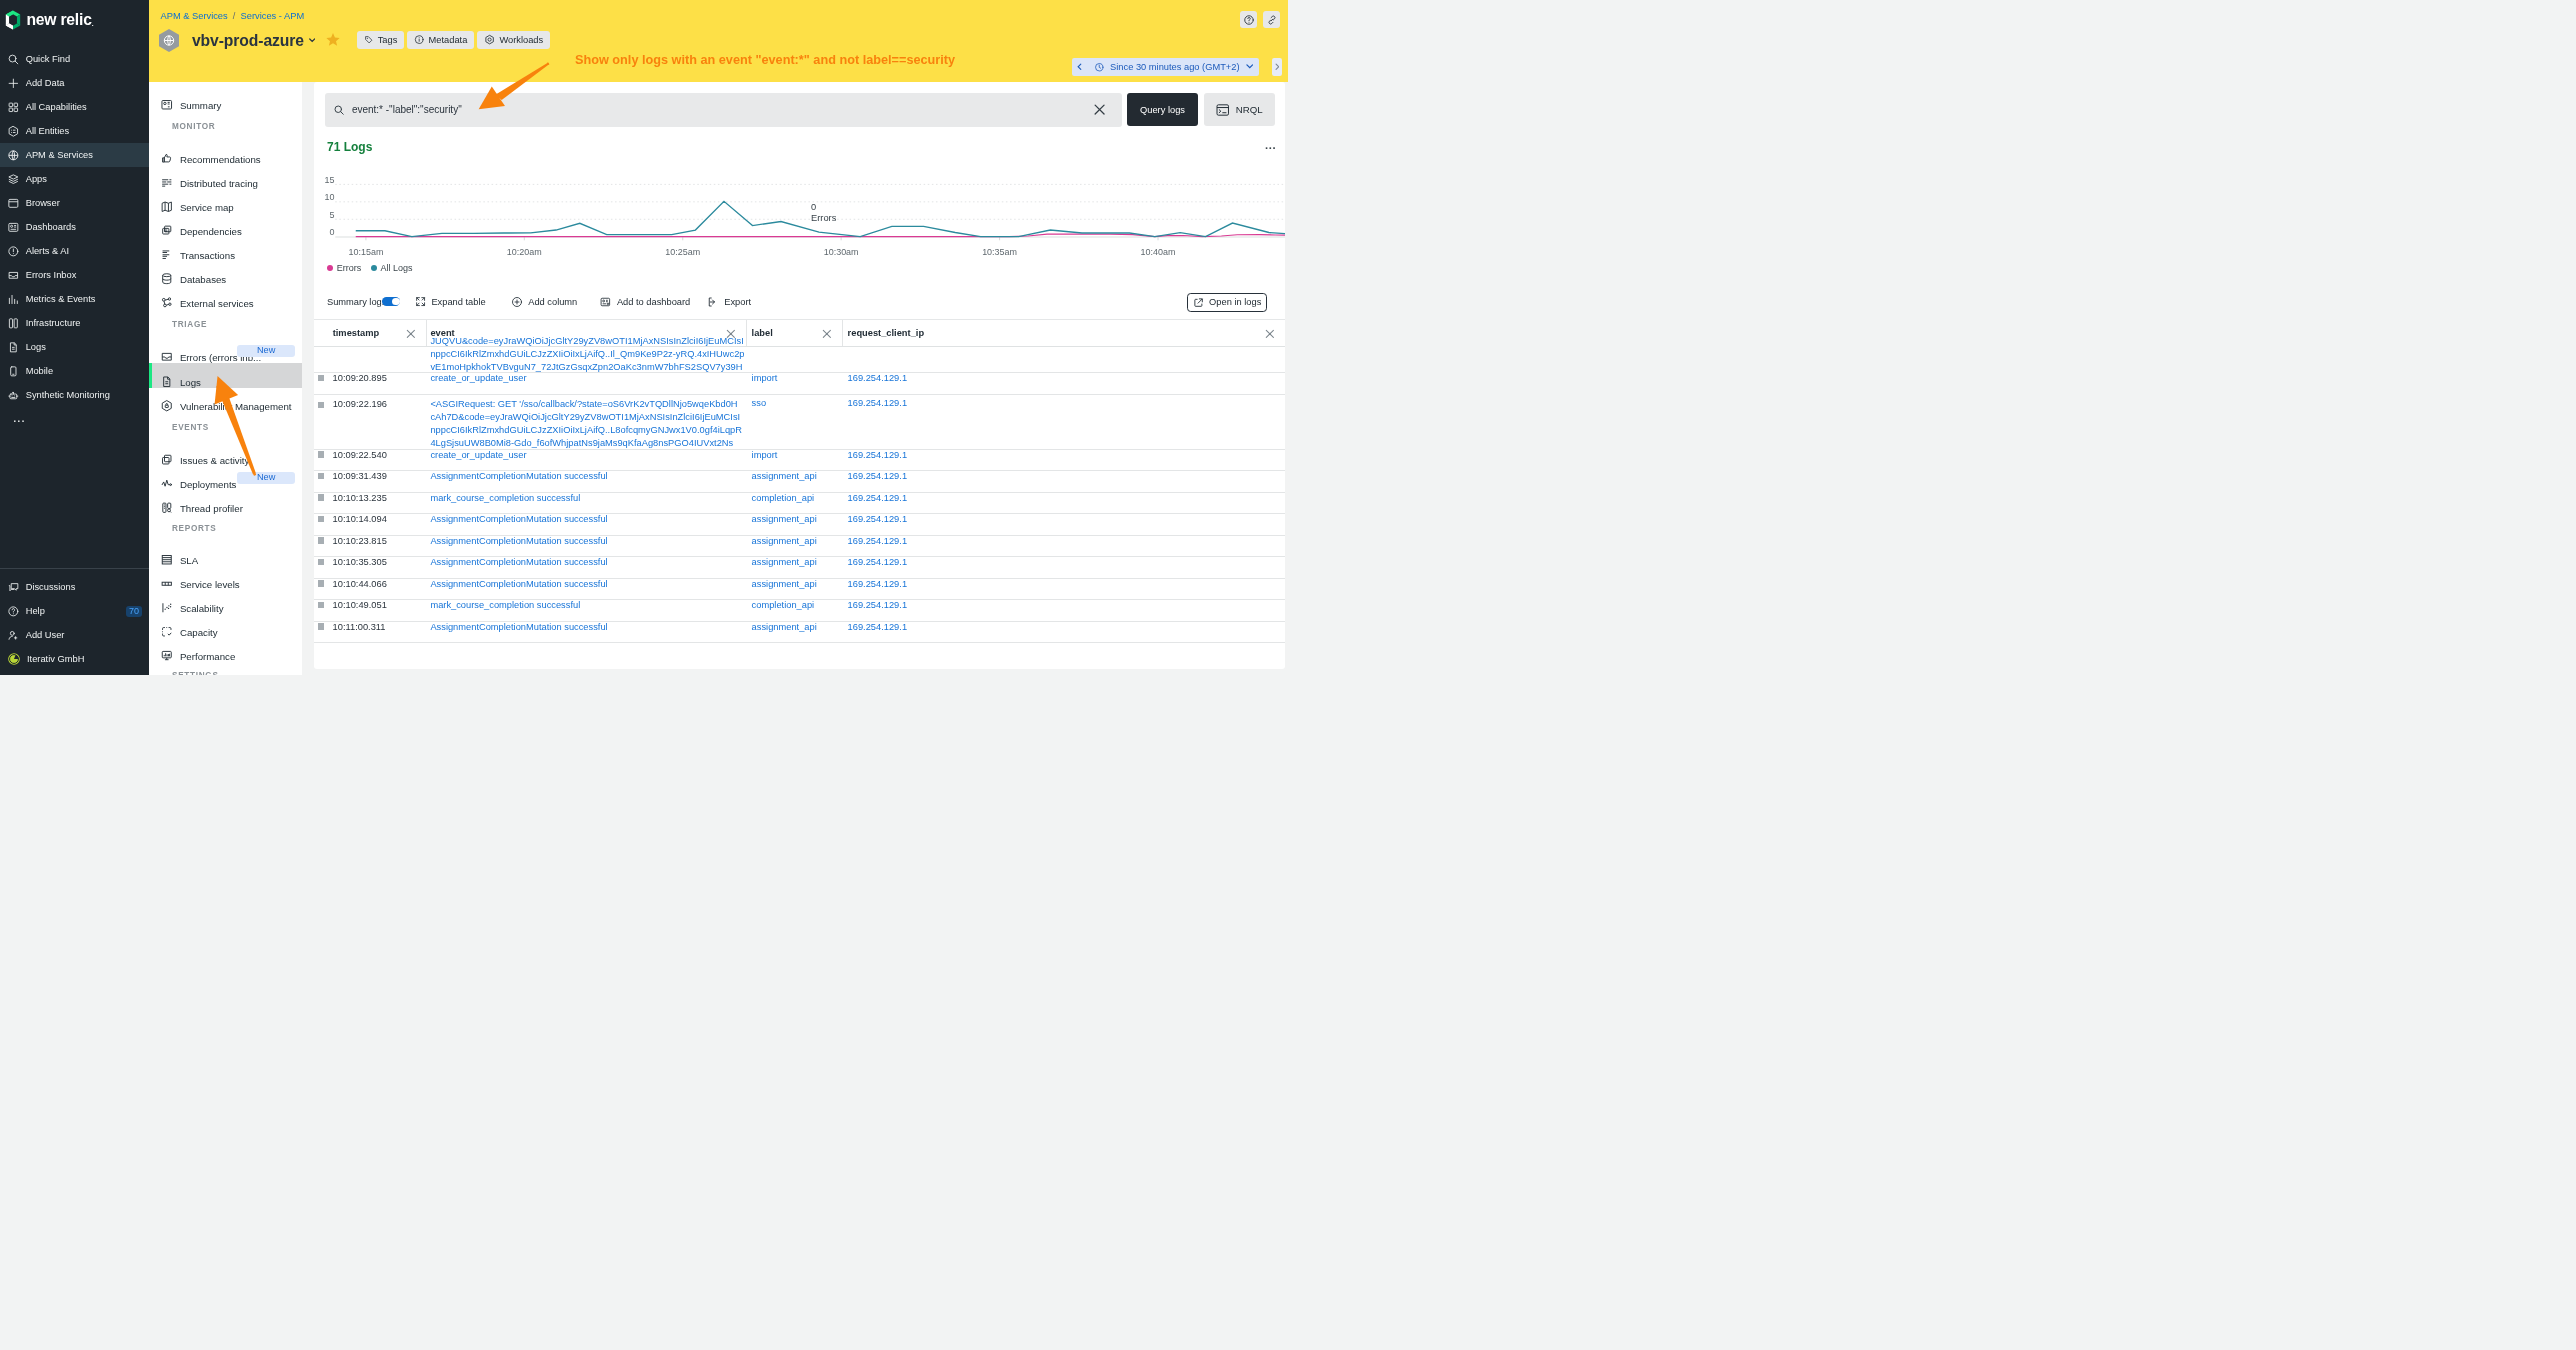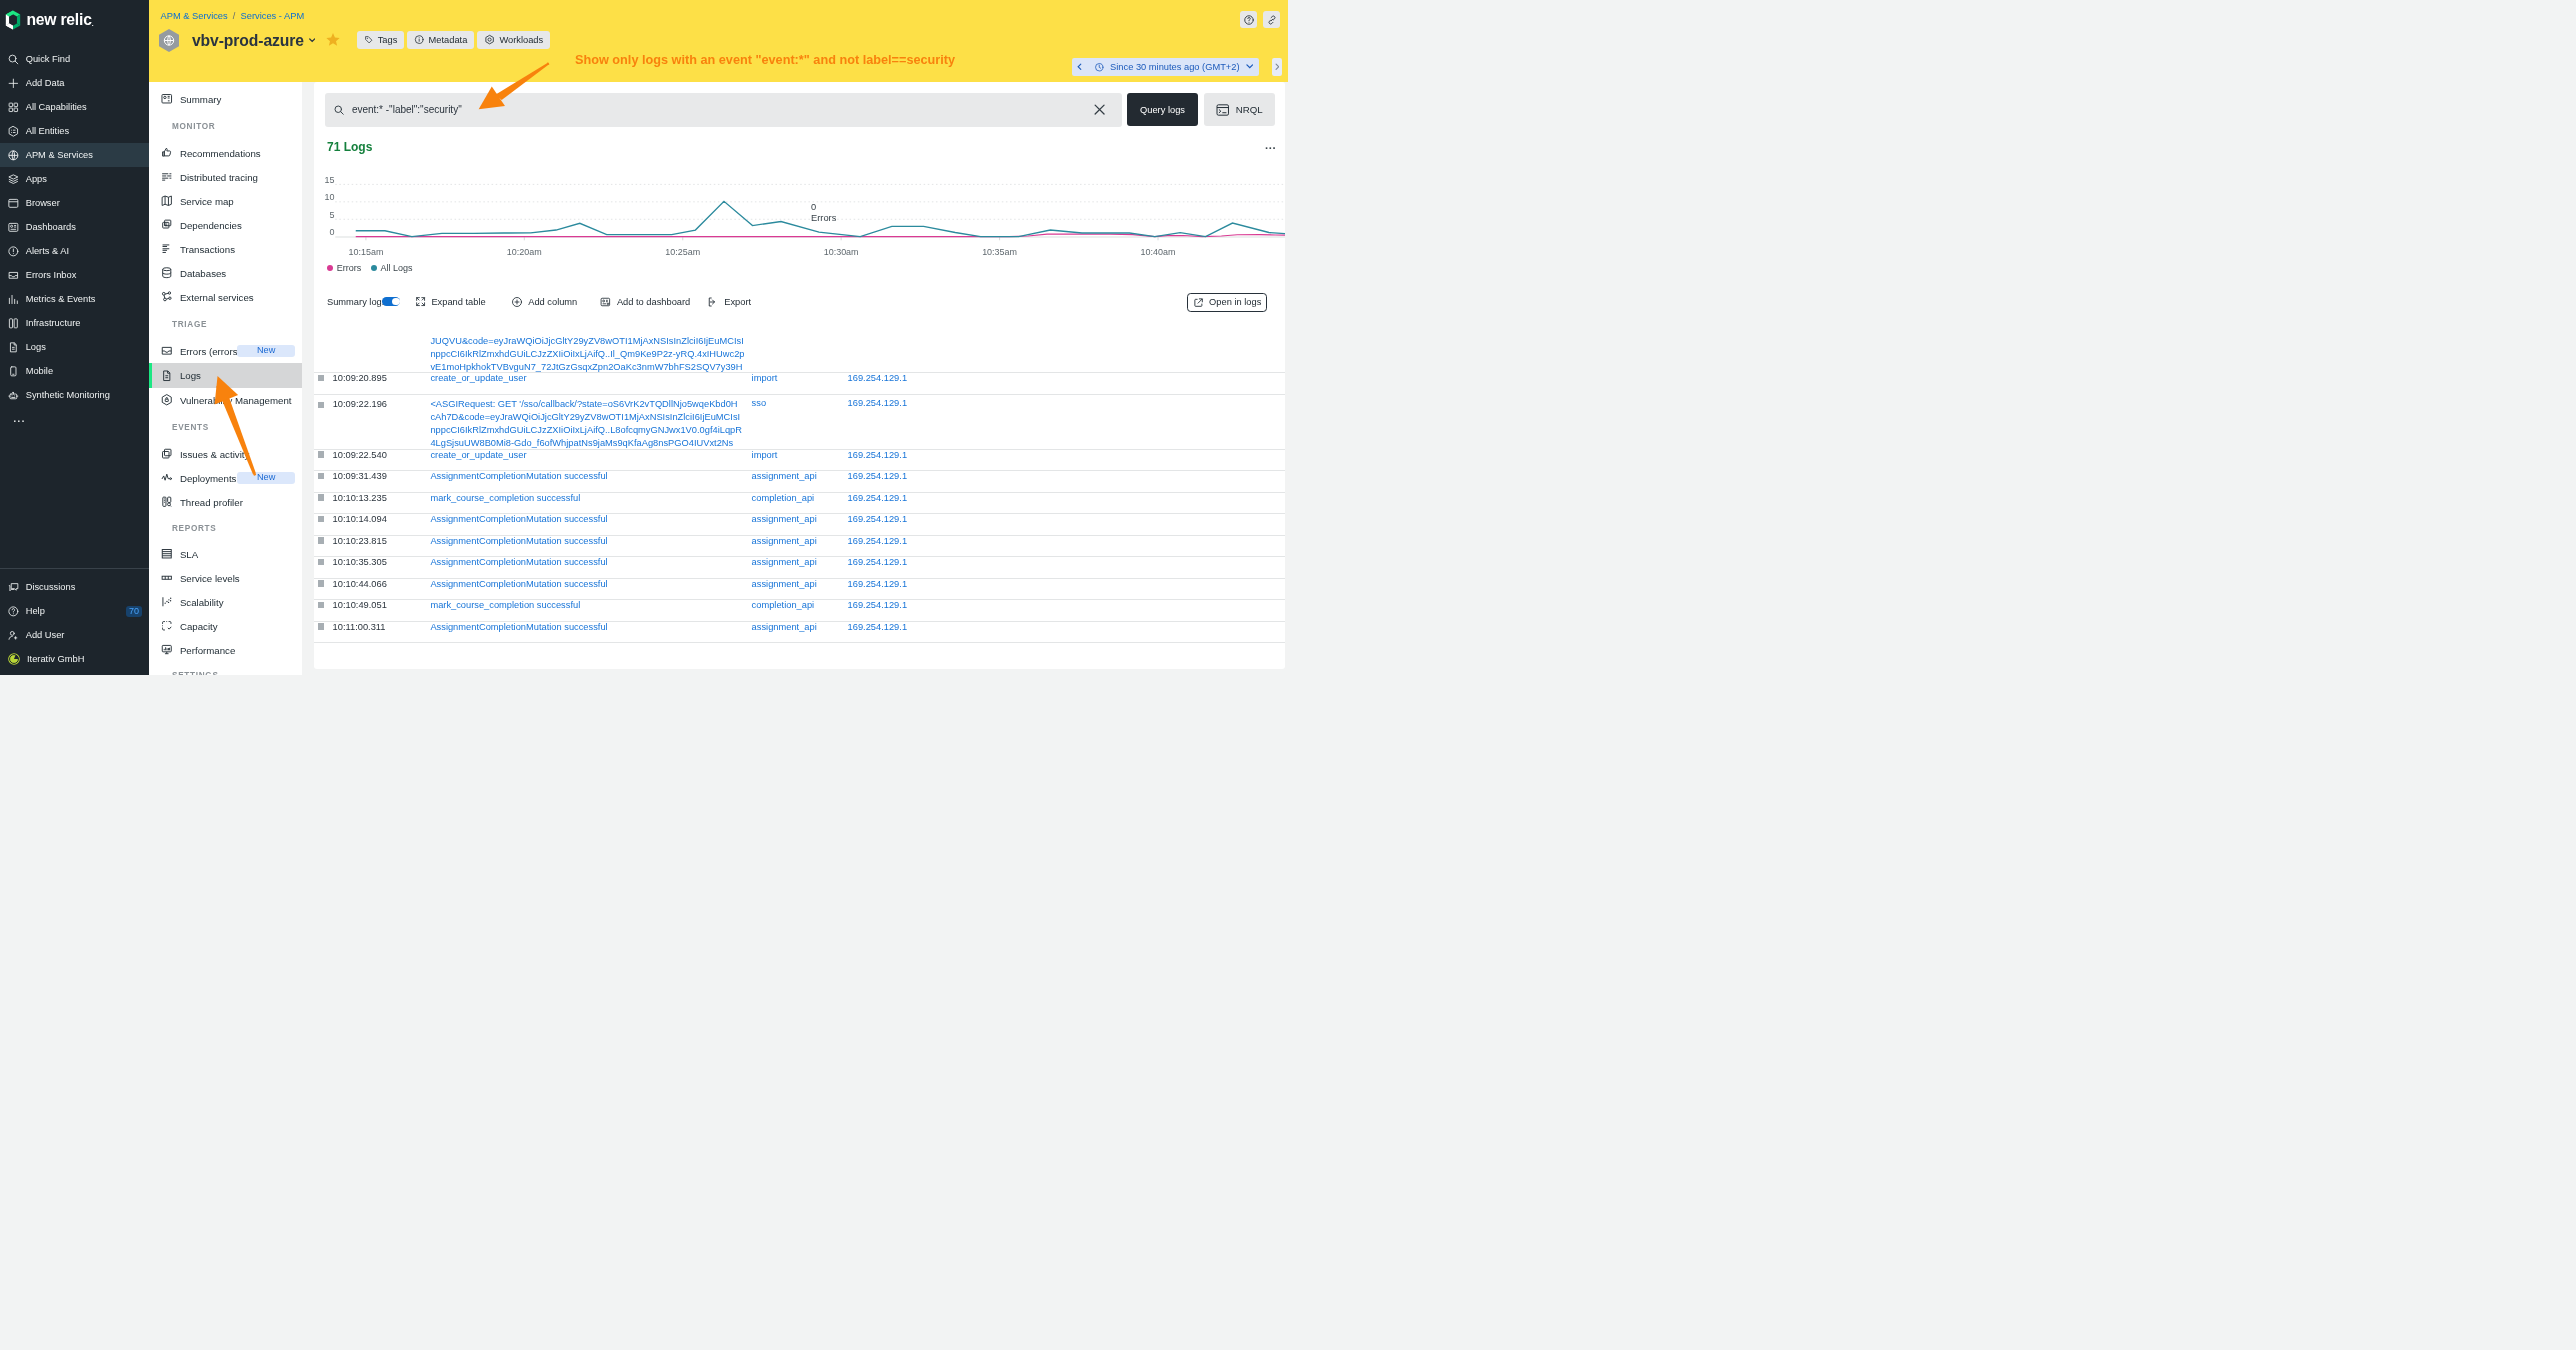--- a/index.html
+++ b/index.html
@@ -25,21 +25,21 @@
 .hbtn svg{margin-right:4.5px}
 .icbtn{position:absolute;top:11.2px;width:17px;height:17px;background:#e7e8e9;border-radius:3px;display:flex;align-items:center;justify-content:center;color:#2a343c}
 
 #tpick{position:absolute;left:923px;top:58px;height:17.6px;display:flex}
 #tpick .seg{background:#dbe5f8;display:flex;align-items:center;color:#1d5bbb}
 #tpick .s1{width:15.7px;border-radius:2.2px 0 0 2.2px;justify-content:center;margin-right:0.7px}
 #tpick .s2{border-radius:0 2.2px 2.2px 0;padding:0 6px;font-size:9.3px}
 #tnext{position:absolute;left:1123px;top:58px;width:10px;height:17.6px;background:#e7ecf7;border-radius:2.2px;display:flex;align-items:center;justify-content:center;color:#7e8896}
 
 #nav{position:absolute;left:149px;top:82px;width:153px;height:593px;background:#fff;overflow:hidden;padding-top:5.1px}
-.nit{display:flex;align-items:center;height:24px;padding-left:11px;font-size:9.7px;color:#222e36;white-space:nowrap;position:relative}
+.nit{display:flex;align-items:flex-end;height:24px;padding-left:11px;font-size:9.7px;color:#222e36;white-space:nowrap;position:relative}
 .nit svg{flex:none;margin-right:6.4px}
 .nlab{height:30px;display:flex;align-items:center;padding-left:23px;font-size:8.2px;font-weight:bold;color:#8a9095;letter-spacing:0.7px}
 .nit.sel{background:#d5d6d7;height:25px}
 .nit.sel:before{content:"";position:absolute;left:0;top:0;bottom:0;width:2.5px;background:#1ce783}
 .nbadge{position:absolute;right:6.7px;top:6px;background:#dbe7fb;color:#1b69d3;font-size:9.2px;border-radius:3px;padding:0 20px;line-height:11.8px}
 
 #card{position:absolute;left:314px;top:82px;width:971px;height:587px;background:#fff;border-radius:3px}
 #sbar{position:absolute;left:10.7px;top:10.5px;width:797px;height:34px;background:#e8e9ea;border-radius:3px;display:flex;align-items:center;font-size:10px;color:#2a333c}
 #sbar svg{margin:0 7px 0 8.2px}
 #sbar .x{position:absolute;right:9.7px;top:11.6px;color:#333d44}
@@ -408,20 +408,37 @@
         <path d="M17.3 14.1v3.4M15.6 15.8H19" stroke-linecap="round"></path>
       </svg>Add to dashboard</div>
   <div class="ctrl" style="left:393px"><svg width="12" height="12" viewBox="0 0 24 24" fill="none" stroke="#242e36" stroke-width="1.8" stroke-linecap="round" stroke-linejoin="round">
         <path d="M8.5 4H4.5v16h4M11 8l4 4-4 4M6.8 12H15"></path>
       </svg>Export</div>
   <div id="openlogs"><svg width="11.2" height="11.2" viewBox="0 0 24 24" fill="none" stroke="#222c34" stroke-width="1.9" stroke-linecap="round" stroke-linejoin="round">
         <path d="M9 5H5.5A1.5 1.5 0 0 0 4 6.5v12A1.5 1.5 0 0 0 5.5 20h12a1.5 1.5 0 0 0 1.5-1.5V15"></path>
         <path d="M13.5 4H20v6.5"></path>
         <path d="M19.5 4.5L10.8 13.2"></path>
       </svg>Open in logs</div>
+  <div id="thead">
+    <div class="hc c1">
+        <span style="margin-left:18.7px">timestamp</span>
+        <svg class="hx" width="9.7" height="9.7" viewBox="0 0 15 15" fill="none" stroke="#7b858c" stroke-width="1.6" stroke-linecap="round">
+          <path d="M2 2l11 11M13 2L2 13"></path>
+        </svg>
+      </div>
+    <div class="hc c2">event<svg class="hx" width="9.7" height="9.7" viewBox="0 0 15 15" fill="none" stroke="#7b858c" stroke-width="1.6" stroke-linecap="round">
+          <path d="M2 2l11 11M13 2L2 13"></path>
+        </svg></div>
+    <div class="hc c3">label<svg class="hx" width="9.7" height="9.7" viewBox="0 0 15 15" fill="none" stroke="#7b858c" stroke-width="1.6" stroke-linecap="round">
+          <path d="M2 2l11 11M13 2L2 13"></path>
+        </svg></div>
+    <div class="hc c4">request_client_ip<svg class="hx" width="9.7" height="9.7" viewBox="0 0 15 15" fill="none" stroke="#7b858c" stroke-width="1.6" stroke-linecap="round">
+          <path d="M2 2l11 11M13 2L2 13"></path>
+        </svg></div>
+  </div>
   <div id="tbody">
     <div class="row" style="height:39px;overflow:hidden">
       <div class="c1"></div>
       <div class="c2" style="line-height:13px;padding-top:0.9px"><a>JUQVU&amp;code=eyJraWQiOiJjcGltY29yZV8wOTI1MjAxNSIsInZlciI6IjEuMCIsI<br>nppcCI6IkRlZmxhdGUiLCJzZXIiOiIxLjAifQ..Il_Qm9Ke9P2z-yRQ.4xIHUwc2p<br>vE1moHpkhokTVBvguN7_72JtGzGsqxZpn2OaKc3nmW7bhFS2SQV7y39H</a></div>
       <div class="c3"></div>
         <div class="c4"></div>
     </div>
     <div class="row vc" style="height:21.5px">
       <div class="c1">
           <span class="sq"></span>

